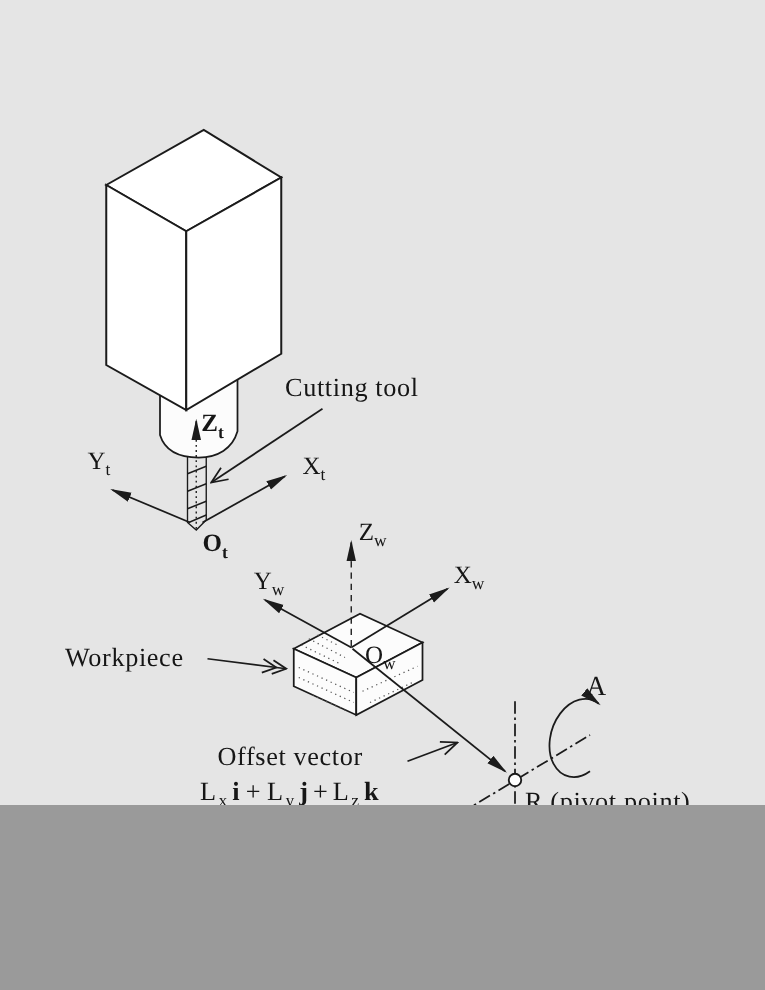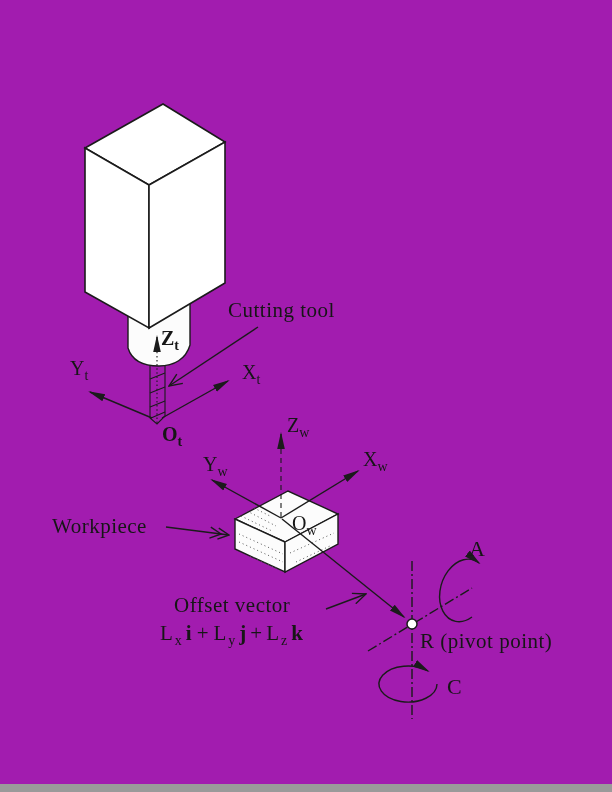--- a/index.html
+++ b/index.html
@@ -1,16 +1,16 @@
 <!DOCTYPE html>
 <html><head>
 <meta charset="utf-8">
 <style>
   html,body{margin:0;padding:0;background:#9a9a9a;}
-  .page{width:612px;height:784px;background:#a21caf;position:relative;margin:0 auto;overflow:hidden;}
+  .page{width:612px;height:644px;background:#e5e5e5;position:relative;margin:0 auto;overflow:hidden;}
   svg{display:block;}
   text{font-family:"Liberation Serif","DejaVu Serif",serif;fill:#161616;}
   .lbl{font-size:21px;letter-spacing:0.5px;}
   .ax{font-size:20px;}
   .axb{font-size:20px;font-weight:bold;}
   .sub{font-size:14px;}
   .big{font-size:22px;}
   .frm{font-size:21px;}
   .vec{font-weight:bold;}
   .ln{stroke:#1b1b1b;stroke-width:1.4;fill:none;}

